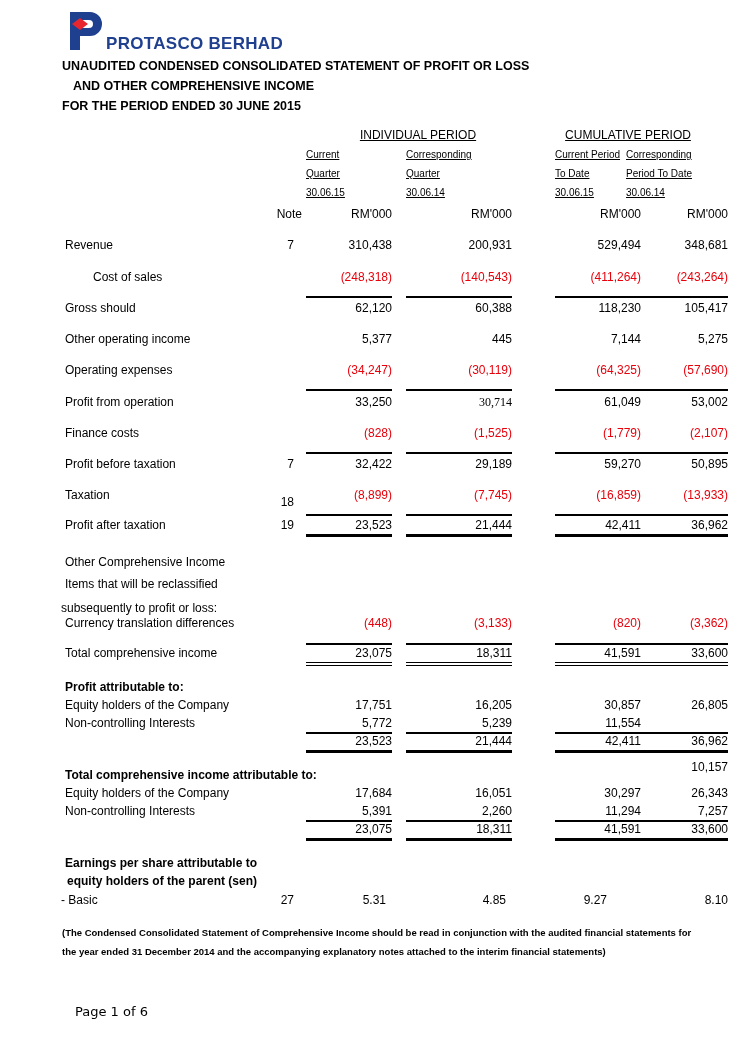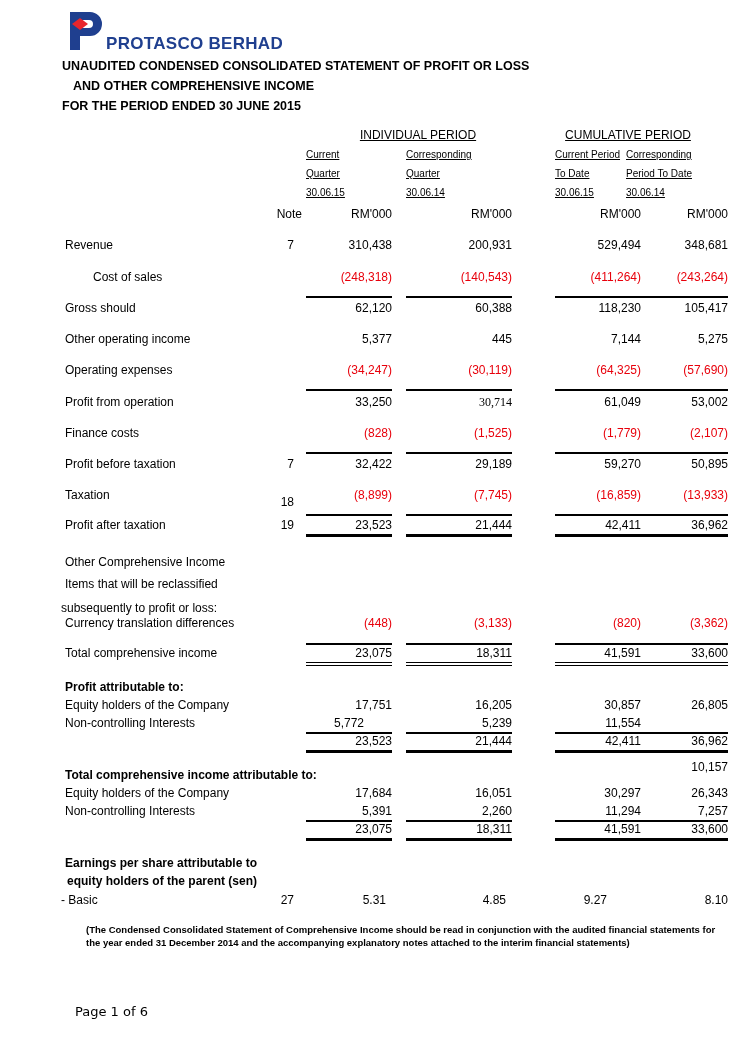--- a/index.html
+++ b/index.html
@@ -14,21 +14,21 @@
   .note { font-size:12px; width:40px; text-align:right; left:254px; }
   .num { font-size:12px; text-align:right; white-space:nowrap; }
   .neg { color:#e8000b; }
   .rule { height:2px; background:#000; }
   .rule2 { height:3px; background:#000; }
   .c1 { left:306px; width:86px; }
   .c2 { left:406px; width:106px; }
   .c3 { left:527px; width:86px;margin-left:28px; }
   .c4 { left:626px; width:102px; }
   .bold { font-weight:bold; }
-  .foot { left:62px; top:923px; width:630px; font-size:9.5px; font-weight:bold; line-height:13px;margin-left:24px; }
+  .foot { left:62px; top:923px; width:630px; font-size:9.5px; font-weight:bold; line-height:19px; }
   .pagenum { left:75px; top:1004px; font-size:13px; font-family:"DejaVu Sans", sans-serif; }
 </style>
 </head>
 <body>
 
 <svg class="abs logo" viewBox="0 0 40 42">
   <path d="M4 2 H24 A12 12 0 0 1 24 26 H14 V40 H4 Z M14 10 V18 H23 A4 4 0 0 0 23 10 Z" fill="#1f3f8f"></path>
   <polygon points="6,14 14,8 22,14 14,20" fill="#e8262d"></polygon>
 </svg>
 <div class="abs company">PROTASCO BERHAD</div>
@@ -181,21 +181,21 @@
 <div class="abs rule c4" style="top:665px;height:1px;"></div>
 
 <div class="abs lbl bold" style="top:680px;">Profit attributable to:</div>
 <div class="abs lbl" style="top:698px;">Equity holders of the Company</div>
 <div class="abs num c1" style="top:698px;">17,751</div>
 <div class="abs num c2" style="top:698px;">16,205</div>
 <div class="abs num c3" style="top:698px;">30,857</div>
 <div class="abs num c4" style="top:698px;">26,805</div>
 
 <div class="abs lbl" style="top:716px;">Non-controlling Interests</div>
-<div class="abs num c1" style="top:716px;text-align:center;">5,772</div>
+<div class="abs num c1" style="top:716px;">5,772</div>
 <div class="abs num c2" style="top:716px;">5,239</div>
 <div class="abs num c3" style="top:716px;">11,554</div>
 <div class="abs num c4" style="top:760px;">10,157</div>
 
 <div class="abs rule c1" style="top:732px;"></div>
 <div class="abs rule c2" style="top:732px;"></div>
 <div class="abs rule c3" style="top:732px;"></div>
 <div class="abs rule c4" style="top:732px;"></div>
 
 <div class="abs num c1" style="top:734px;">23,523</div>

